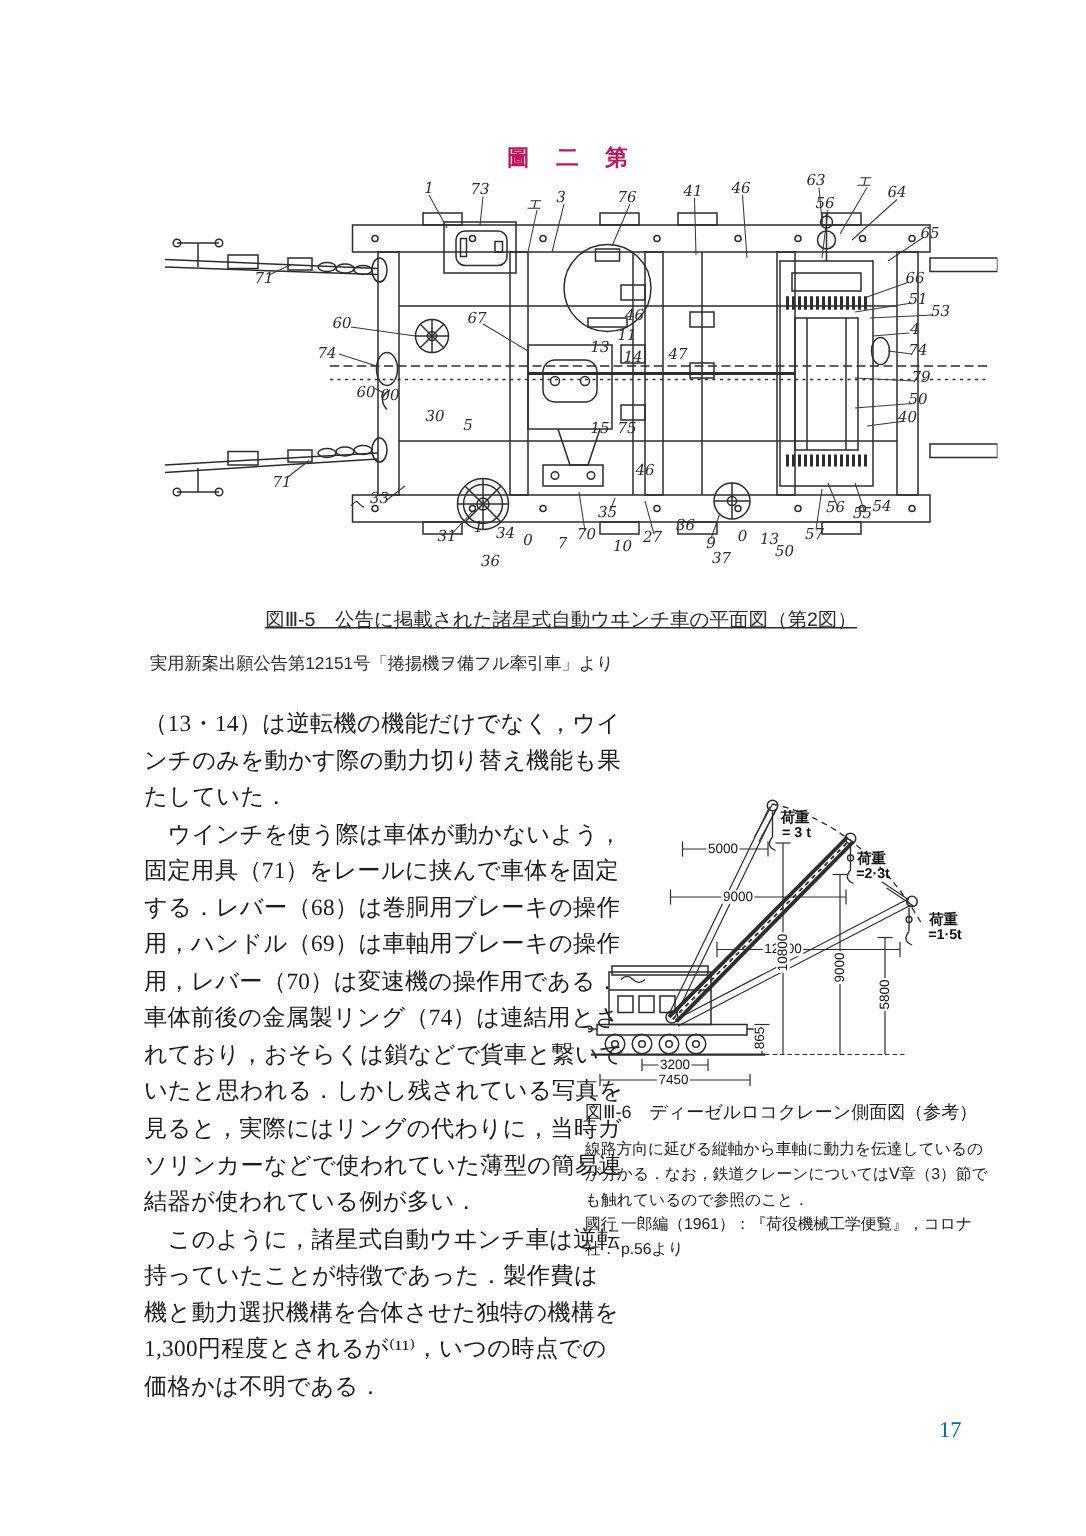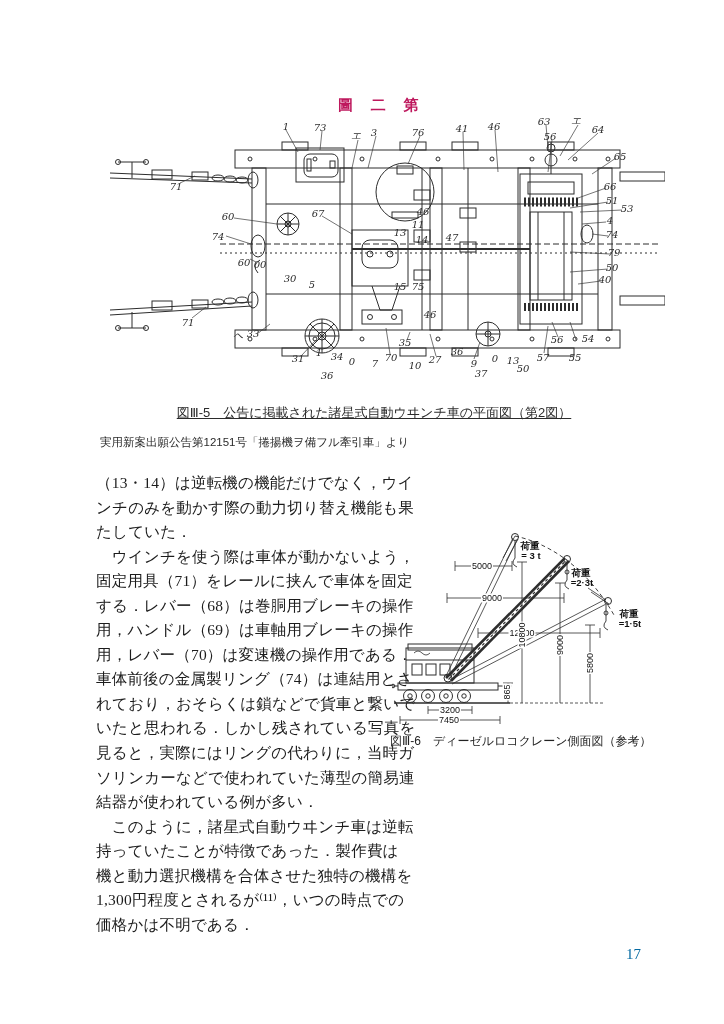--- a/index.html
+++ b/index.html
@@ -266,21 +266,21 @@
         <div class="ref-label" style="left: 315px; top: 253px;">10</div>
         <div class="ref-label" style="left: 335px; top: 247px;">27</div>
         <div class="ref-label" style="left: 357px; top: 239px;">36</div>
         <div class="ref-label" style="left: 374px; top: 251px;">9</div>
         <div class="ref-label" style="left: 381px; top: 261px;">37</div>
         <div class="ref-label" style="left: 395px; top: 246px;">0</div>
         <div class="ref-label" style="left: 413px; top: 248px;">13</div>
         <div class="ref-label" style="left: 423px; top: 256px;">50</div>
         <div class="ref-label" style="left: 443px; top: 245px;">57</div>
         <div class="ref-label" style="left: 457px; top: 227px;">56</div>
-        <div class="ref-label" style="left: 475px; top: 245px;">55</div>
+        <div class="ref-label" style="left: 475px; top: 231px;">55</div>
         <div class="ref-label" style="left: 488px; top: 226px;">54</div>
       </div>
   </div>
 
   <div class="cap5">図Ⅲ-5　公告に掲載された諸星式自動ウヰンチ車の平面図（第2図）</div>
   <div class="cap5src">実用新案出願公告第12151号「捲揚機ヲ備フル牽引車」より</div>
 
   <div class="body-col">
       <div class="body-line">（13・14）は逆転機の機能だけでなく，ウイ</div>
       <div class="body-line">ンチのみを動かす際の動力切り替え機能も果</div>
@@ -406,15 +406,22 @@
         <div class="dim-label load" style="left: 138px; top: 26px;">荷重</div>
         <div class="dim-label load" style="left: 139px; top: 36px;">= 3 t</div>
         <div class="dim-label load" style="left: 189px; top: 53px;">荷重</div>
         <div class="dim-label load" style="left: 190px; top: 63px;">=2·3t</div>
         <div class="dim-label load" style="left: 237px; top: 94px;">荷重</div>
         <div class="dim-label load" style="left: 238px; top: 104px;">=1·5t</div>
       </div>
   </div>
 
   <div class="cap6">図Ⅲ-6　ディーゼルロコクレーン側面図（参考）</div>
+  <div class="note6">
+      <div class="note-line">線路方向に延びる縦軸から車軸に動力を伝達しているの</div>
+      <div class="note-line">が分かる．なお，鉄道クレーンについてはⅤ章（3）節で</div>
+      <div class="note-line">も触れているので参照のこと．</div>
+      <div class="note-line">國行 一郎編（1961）：『荷役機械工学便覧』，コロナ</div>
+      <div class="note-line">社． p.56より</div>
+    </div>
 
   <div class="pageno">17</div>
 </div>
 
 </body></html>

